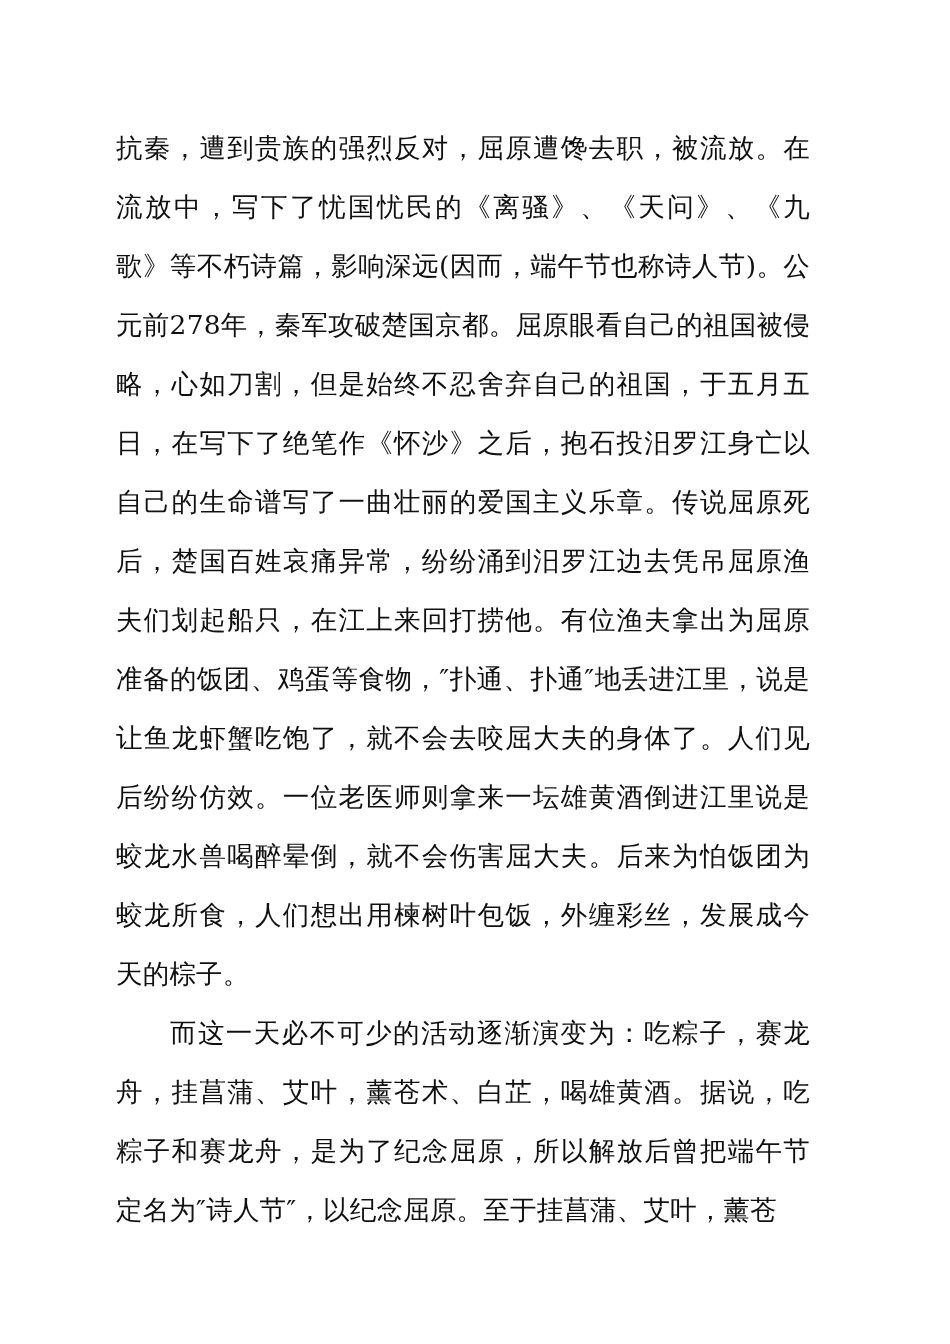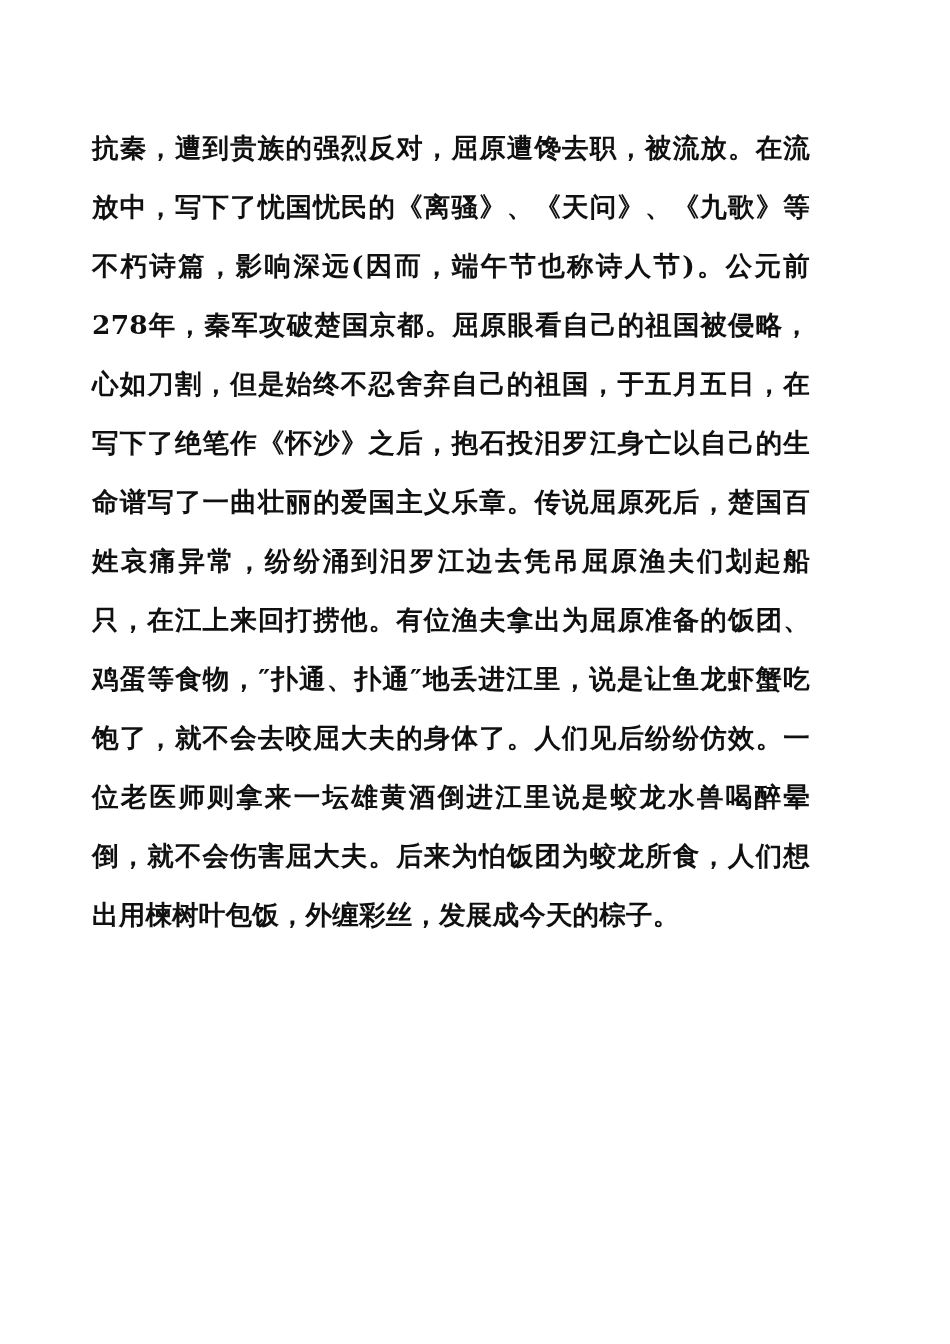--- a/index.html
+++ b/index.html
@@ -13,22 +13,21 @@
     font-family: "DejaVu Serif", "Liberation Serif", serif;
     color: #000000;
     overflow: hidden;
   }
   .page {
     position: relative;
     width: 950px;
     height: 996px;
     background: #ffffff;
     box-sizing: border-box;
-    padding: 118px 140px 0 92px;
-    font-weight: bold;
+    padding: 118px 140px 0 116px;
   }
   .doc-body {
     font-size: 26.5px;
     line-height: 59px;
     text-align: justify;
     text-justify: inter-ideograph;
     letter-spacing: 0.2px;
     color: #101010;
   }
   .para {
@@ -38,14 +37,15 @@
   .para.indent {
     text-indent: 54px;
   }
 </style>
 </head>
 <body>
 
 <div class="page">
   <div class="doc-body">
     <p class="para">抗秦，遭到贵族的强烈反对，屈原遭馋去职，被流放。在流放中，写下了忧国忧民的《离骚》、《天问》、《九歌》等不朽诗篇，影响深远(因而，端午节也称诗人节)。公元前278年，秦军攻破楚国京都。屈原眼看自己的祖国被侵略，心如刀割，但是始终不忍舍弃自己的祖国，于五月五日，在写下了绝笔作《怀沙》之后，抱石投汨罗江身亡以自己的生命谱写了一曲壮丽的爱国主义乐章。传说屈原死后，楚国百姓哀痛异常，纷纷涌到汨罗江边去凭吊屈原渔夫们划起船只，在江上来回打捞他。有位渔夫拿出为屈原准备的饭团、鸡蛋等食物，″扑通、扑通″地丢进江里，说是让鱼龙虾蟹吃饱了，就不会去咬屈大夫的身体了。人们见后纷纷仿效。一位老医师则拿来一坛雄黄酒倒进江里说是蛟龙水兽喝醉晕倒，就不会伤害屈大夫。后来为怕饭团为蛟龙所食，人们想出用楝树叶包饭，外缠彩丝，发展成今天的棕子。</p>
+    <p class="para indent">而这一天必不可少的活动逐渐演变为：吃粽子，赛龙舟，挂菖蒲、艾叶，薰苍术、白芷，喝雄黄酒。据说，吃粽子和赛龙舟，是为了纪念屈原，所以解放后曾把端午节定名为″诗人节″，以纪念屈原。至于挂菖蒲、艾叶，薰苍</p>
   </div>
 </div>
 
 </body></html>

